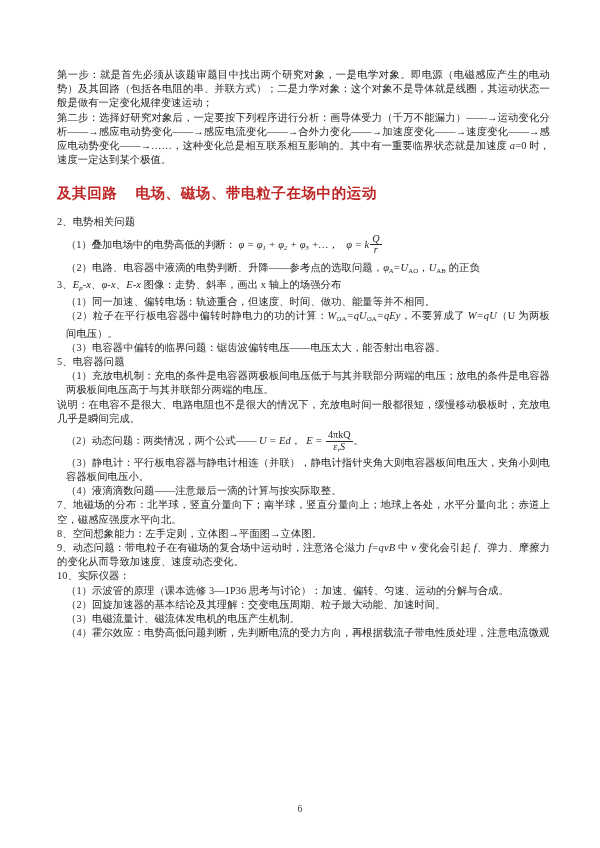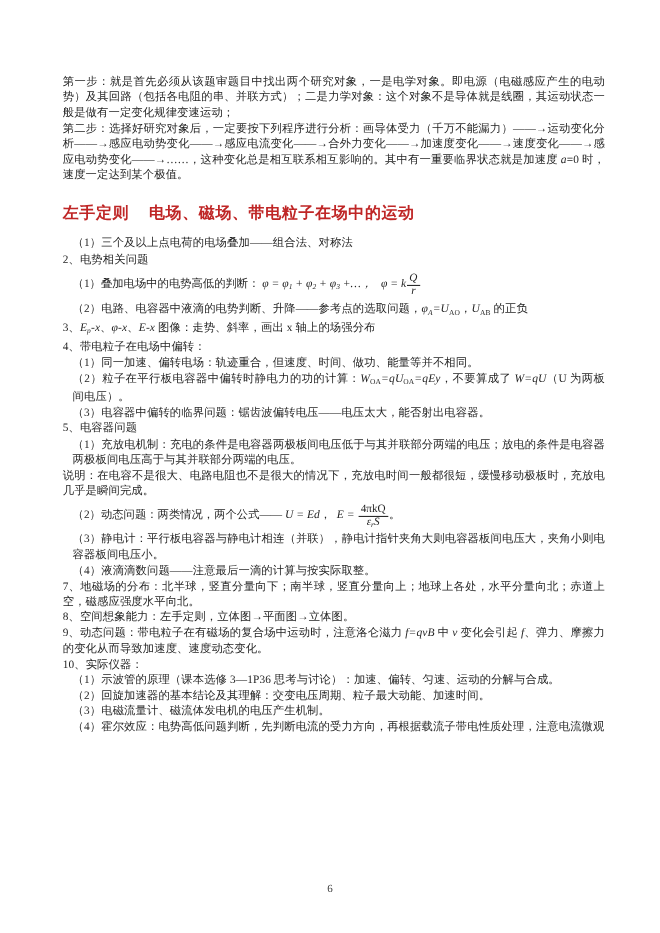--- a/index.html
+++ b/index.html
@@ -90,42 +90,40 @@
 </style>
 </head>
 <body>
 
 <div class="page">
 
   <p class="para">第一步：就是首先必须从该题审题目中找出两个研究对象，一是电学对象。即电源（电磁感应产生的电动势）及其回路（包括各电阻的串、并联方式）；二是力学对象：这个对象不是导体就是线圈，其运动状态一般是做有一定变化规律变速运动；</p>
 
   <p class="para"><span>第二步：选择好研究对象后，一定要按下列程序进行分析：画导体受力（千万不能漏力）——→运动变化分析——→感应电动势变化——→感应电流变化——→合外力变化——→加速度变化——→速度变化——→感应电动势变化——→……，这种变化总是相互联系相互影响的。其中有一重要临界状态就是加速度 </span><span class="m">a</span><span>=0 时，速度一定达到某个极值。</span></p>
 
-  <h2 class="section-title"><span>左手定则</span><span class="gap"></span><span>电场、磁场、带电粒子在场中的运动</span></h2>
+  <h2 class="section-title"><span>及其回路</span><span class="gap"></span><span>电场、磁场、带电粒子在场中的运动</span></h2>
 
-  <p class="para indent-1">（1）三个及以上点电荷的电场叠加——组合法、对称法</p>
 
   <p class="para">2、电势相关问题</p>
 
   <div class="eqline">
     <span>（1）叠加电场中的电势高低的判断：</span>
     <span class="m">
       <span>φ</span> = <span>φ</span><sub>1</sub> + <span>φ</span><sub>2</sub> + <span>φ</span><sub>3</sub> <span>+…，</span>
     </span>
     &nbsp;
     <span class="m">
       <span>φ</span> = <span>k</span><span class="frac"><span class="num">Q</span><span class="den">r</span></span>
     </span>
   </div>
 
   <p class="para indent-1"><span>（2）电路、电容器中液滴的电势判断、升降——参考点的选取问题，</span><span class="m">φ<sub>A</sub>=U<sub class="up">AO</sub></span>，<span class="m">U<sub class="up">AB</sub></span><span> 的正负</span></p>
 
   <p class="para"><span>3、</span><span class="m">E<sub>p</sub>-x</span>、<span class="m">φ-x</span>、<span class="m">E-x</span><span> 图像：走势、斜率，</span><b>画出 x 轴上的场强分布</b></p>
 
-  <p class="para">4、带电粒子在电场中偏转：</p>
   <p class="para indent-1">（1）同一加速、偏转电场：轨迹重合，但速度、时间、做功、能量等并不相同。</p>
   <p class="para indent-1"><span>（2）粒子在平行板电容器中偏转时静电力的功的计算：</span><span class="m">W<sub class="up">OA</sub>=qU<sub class="up">OA</sub>=qEy</span><span>，不要算成了 </span><span class="m">W=qU</span><span>（U 为两板间电压）。</span></p>
   <p class="para indent-1">（3）电容器中偏转的临界问题：锯齿波偏转电压——电压太大，能否射出电容器。</p>
 
   <p class="para">5、电容器问题</p>
   <p class="para indent-1">（1）充放电机制：充电的条件是电容器两极板间电压低于与其并联部分两端的电压；放电的条件是电容器两极板间电压高于与其并联部分两端的电压。</p>
   <p class="para bold">说明：在电容不是很大、电路电阻也不是很大的情况下，充放电时间一般都很短，缓慢移动极板时，充放电几乎是瞬间完成。</p>
 
   <div class="eqline">
     <span>（2）动态问题：两类情况，两个公式——</span>

